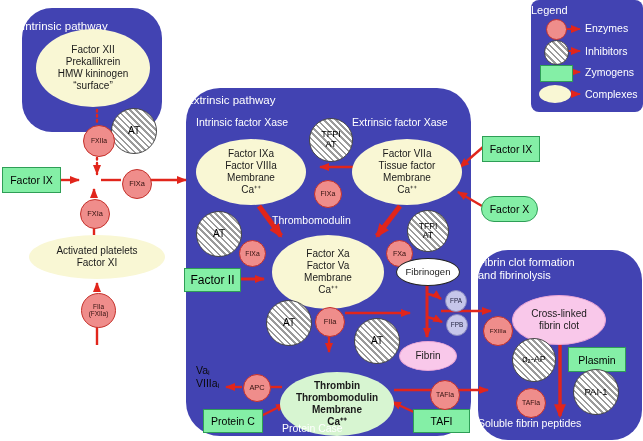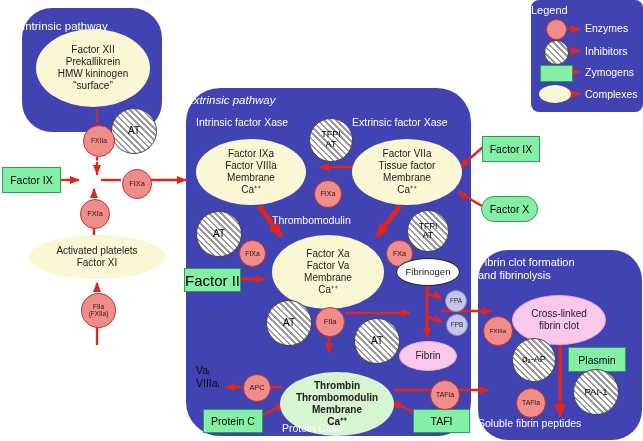--- a/index.html
+++ b/index.html
@@ -85,21 +85,21 @@
   <div class="ci enz node" style="left:83px;top:125px;width:30px;height:30px;font-size:6.8px;">FXIIa</div>
 
   <div class="gb node" style="left:2px;top:167px;width:57px;height:24px;">Factor IX</div>
   <div class="ci enz node" style="left:122px;top:169px;width:28px;height:28px;font-size:7.4px;">FIXa</div>
   <div class="ci enz node" style="left:80px;top:199px;width:28px;height:28px;font-size:7.4px;">FXIa</div>
   <div class="el cream node" style="left:29px;top:235px;width:136px;height:44px;font-size:10px;">Activated platelets
 Factor XI</div>
   <div class="ci enz node" style="left:81px;top:293px;width:33px;height:33px;font-size:6.4px;">FIIa
 (FXIIa)</div>
 
-  <div class="wl node" style="left:186px;top:94px;width:285px;font-size:11.5px;font-style:italic;">Extrinsic pathway</div>
+  <div class="wl node" style="left:186px;top:94px;width:285px;font-size:11.5px;">Extrinsic pathway</div>
   <div class="wl node" style="left:196px;top:116px;width:110px;font-size:10.5px;">Intrinsic factor Xase</div>
   <div class="wl node" style="left:352px;top:116px;width:110px;font-size:10.5px;">Extrinsic factor Xase</div>
   <div class="ci hx node" style="left:309px;top:118px;width:42px;height:42px;font-size:9px;">TFPI
 AT</div>
   <div class="el cream node" style="left:196px;top:139px;width:110px;height:66px;font-size:10px;">Factor IXa
 Factor VIIIa
 Membrane
 Ca⁺⁺</div>
   <div class="el cream node" style="left:352px;top:139px;width:110px;height:66px;font-size:10px;">Factor VIIa
 Tissue factor
@@ -110,21 +110,21 @@
   <div class="wl node" style="left:272px;top:214px;width:112px;font-size:10.5px;">Thrombomodulin</div>
   <div class="ci hx node" style="left:196px;top:211px;width:44px;height:44px;font-size:10px;">AT</div>
   <div class="ci enz node" style="left:239px;top:240px;width:25px;height:25px;font-size:6.8px;">FIXa</div>
   <div class="el cream node" style="left:272px;top:235px;width:112px;height:74px;font-size:10px;">Factor Xa
 Factor Va
 Membrane
 Ca⁺⁺</div>
   <div class="ci enz node" style="left:386px;top:240px;width:25px;height:25px;font-size:7.2px;">FXa</div>
   <div class="ci hx node" style="left:407px;top:210px;width:40px;height:40px;font-size:8.6px;">TFPI
 AT</div>
-  <div class="gb node" style="left:184px;top:268px;width:55px;height:22px;font-size:15px;">Factor II</div>
+  <div class="gb node" style="left:184px;top:268px;width:55px;height:22px;font-size:12px;">Factor II</div>
 
   <div class="ci hx node" style="left:266px;top:300px;width:44px;height:44px;font-size:10px;">AT</div>
   <div class="ci enz node" style="left:315px;top:307px;width:28px;height:28px;font-size:7.4px;">FIIa</div>
   <div class="ci hx node" style="left:354px;top:318px;width:44px;height:44px;font-size:10px;">AT</div>
 
   <div class="el node" style="left:280px;top:372px;width:114px;height:64px;font-size:10px;background:#d7f5d1;font-weight:bold;">Thrombin
 Thrombomodulin
 Membrane
 Ca⁺⁺</div>
   <div class="wl node" style="left:282px;top:422px;width:112px;font-size:10.5px;">Protein Case</div>

